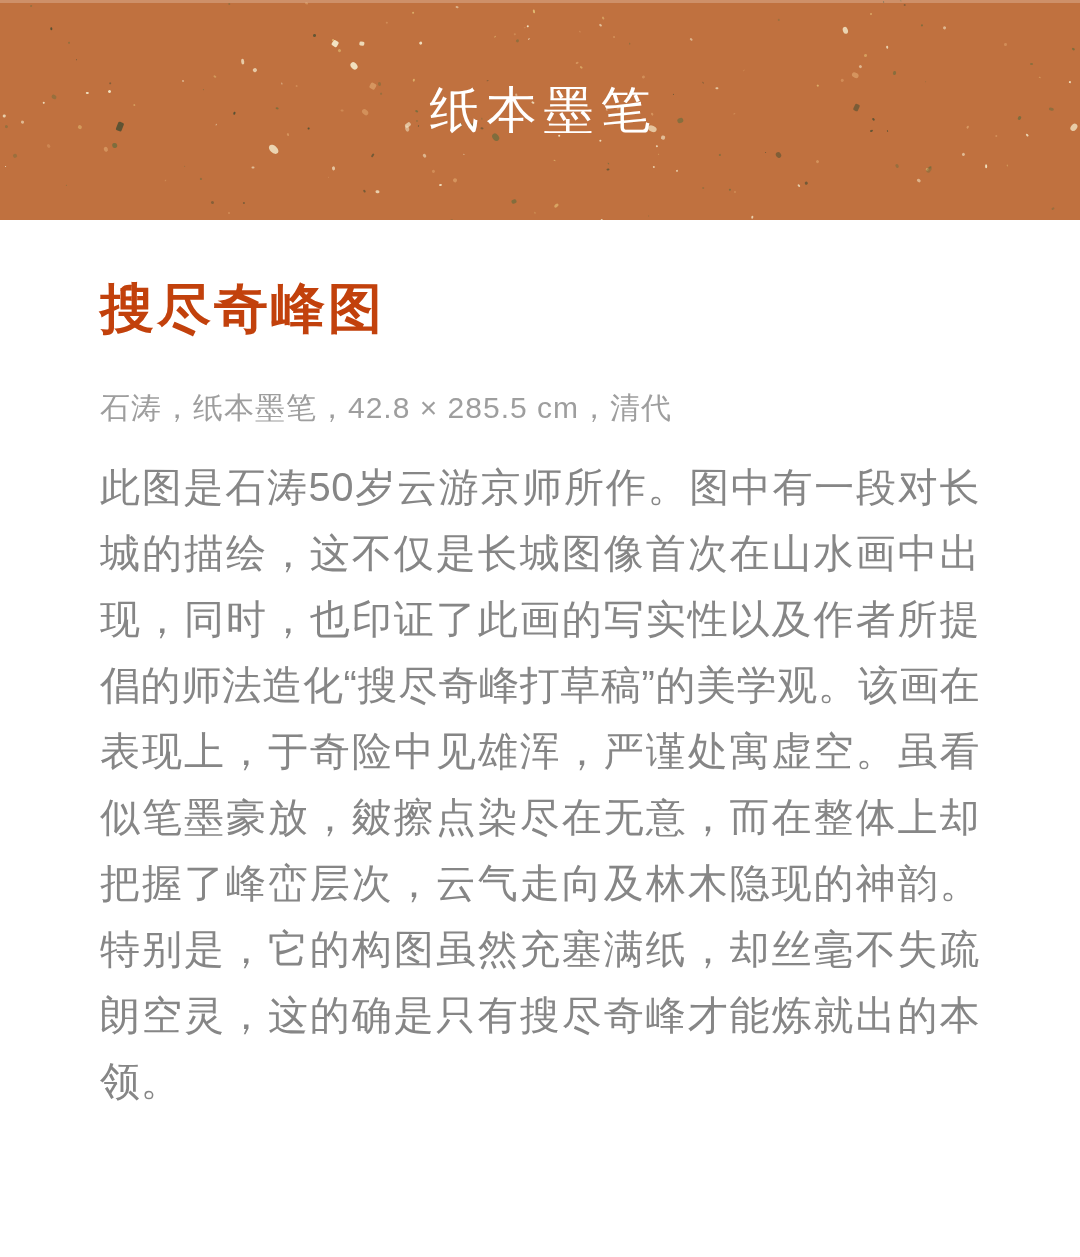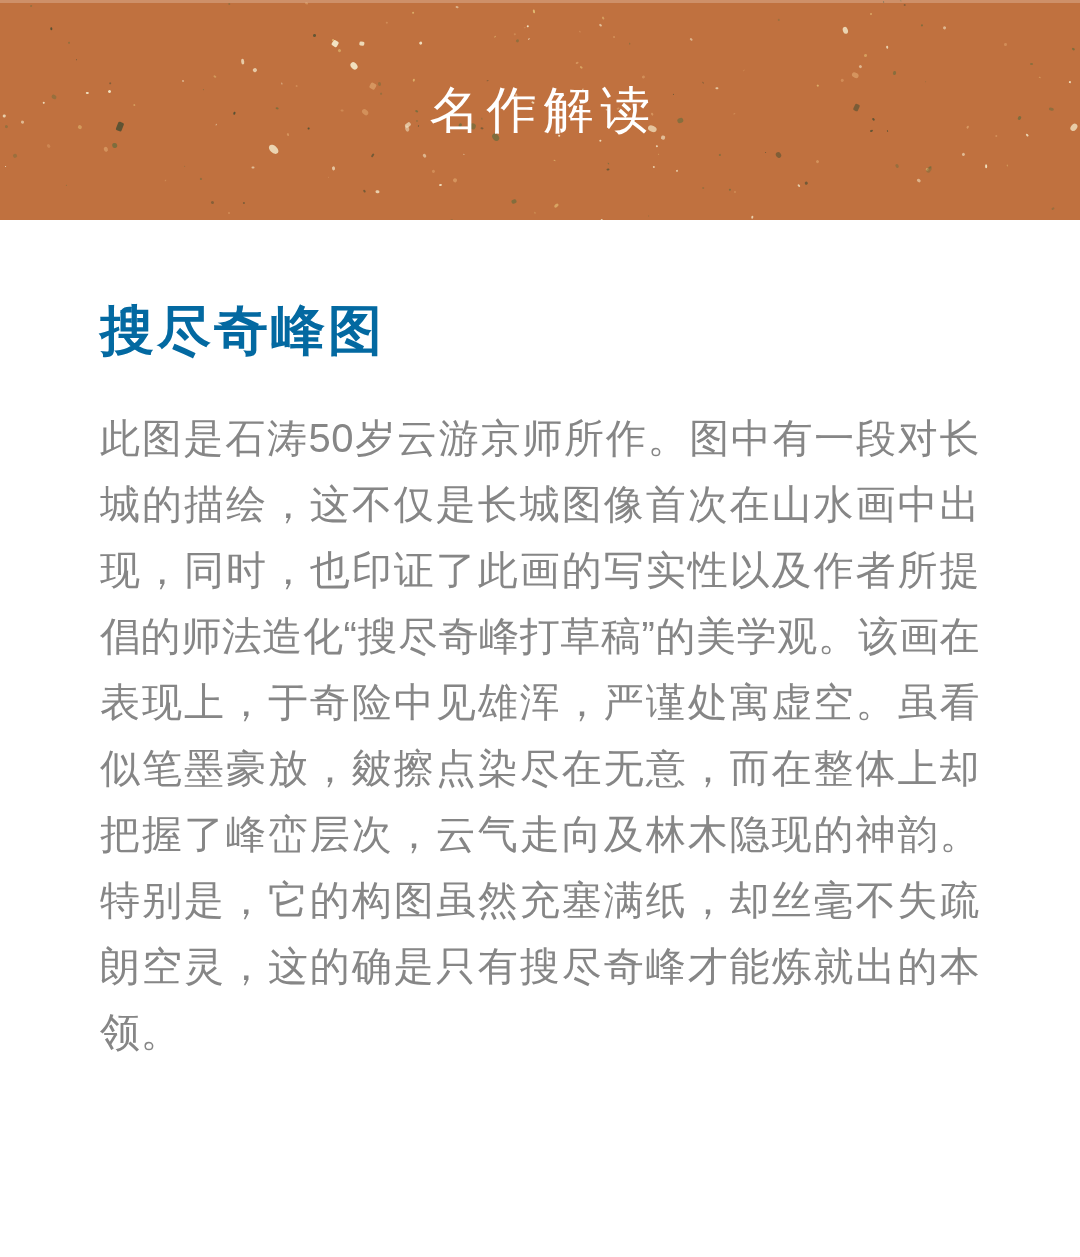--- a/index.html
+++ b/index.html
@@ -47,25 +47,25 @@
     letter-spacing: 7px;
     padding-left: 7px; 
   }
 
   
   .content {
     padding: 0 100px;
   }
   .art-title {
     margin: 0;
-    padding-top: 82px;
+    padding-top: 60px;
     font-size: 54px;
     line-height: 56px;
     font-weight: 600;
-    color: #0369a1;
+    color: #c2410c;
     letter-spacing: 3px;
   }
   .caption {
     margin-top: 47px;
     font-size: 30px;
     line-height: 49px;
     color: #9e9e9e;
     letter-spacing: 1px;
     font-weight: 300;
   }
@@ -258,25 +258,26 @@
         <i style="position: absolute; left: 516px; top: 38.9px; width: 3.2px; height: 3.4px; background: rgb(124, 109, 61); border-radius: 50%; opacity: 0.67; transform: rotate(254deg);"></i>
         <i style="position: absolute; left: 926.2px; top: 167.6px; width: 5.5px; height: 3.8px; background: rgb(124, 109, 61); border-radius: 1.5px; opacity: 0.53; transform: rotate(306deg);"></i>
         <i style="position: absolute; left: 117.3px; top: 121.9px; width: 5.8px; height: 8.6px; background: rgb(86, 81, 51); border-radius: 1.5px; opacity: 0.93; transform: rotate(22deg);"></i>
         <i style="position: absolute; left: 702.2px; top: 82.2px; width: 1.7px; height: 1.4px; background: rgb(86, 81, 51); border-radius: 50%; opacity: 0.6; transform: rotate(60deg);"></i>
         <i style="position: absolute; left: 49.5px; top: 26.7px; width: 2.3px; height: 3.3px; background: rgb(86, 81, 51); border-radius: 50%; opacity: 0.97; transform: rotate(172deg);"></i>
         <i style="position: absolute; left: 719.1px; top: 154.1px; width: 1.7px; height: 2.4px; background: rgb(124, 109, 61); border-radius: 50%; opacity: 0.83; transform: rotate(333deg);"></i>
         <i style="position: absolute; left: 312.5px; top: 33.7px; width: 3px; height: 2.7px; background: rgb(86, 81, 51); border-radius: 50%; opacity: 0.87; transform: rotate(351deg);"></i>
         <i style="position: absolute; left: 5px; top: 124.8px; width: 3.1px; height: 3.2px; background: rgb(124, 109, 61); border-radius: 50%; opacity: 0.62; transform: rotate(286deg);"></i>
         <i style="position: absolute; left: 580.1px; top: 65.6px; width: 2.3px; height: 3px; background: rgb(226, 187, 114); border-radius: 50%; opacity: 0.69; transform: rotate(127deg);"></i>
       </div>
-    <h2 class="banner-title">名作解读</h2>
+    <h2 class="banner-title">纸本墨笔</h2>
   </header>
 
   <main class="content">
     <h1 class="art-title">搜尽奇峰图</h1>
 
     <div class="caption">
+      <p>石涛，纸本墨笔，42.8 × 285.5 cm，清代</p>
     </div>
 
     <p class="body-text">此图是石涛50岁云游京师所作。图中有一段对长城的描绘，这不仅是长城图像首次在山水画中出现，同时，也印证了此画的写实性以及作者所提倡的师法造化“搜尽奇峰打草稿”的美学观。该画在表现上，于奇险中见雄浑，严谨处寓虚空。虽看似笔墨豪放，皴擦点染尽在无意，而在整体上却把握了峰峦层次，云气走向及林木隐现的神韵。特别是，它的构图虽然充塞满纸，却丝毫不失疏朗空灵，这的确是只有搜尽奇峰才能炼就出的本领。</p>
   </main>
 
 </div>
 
 </body></html>

